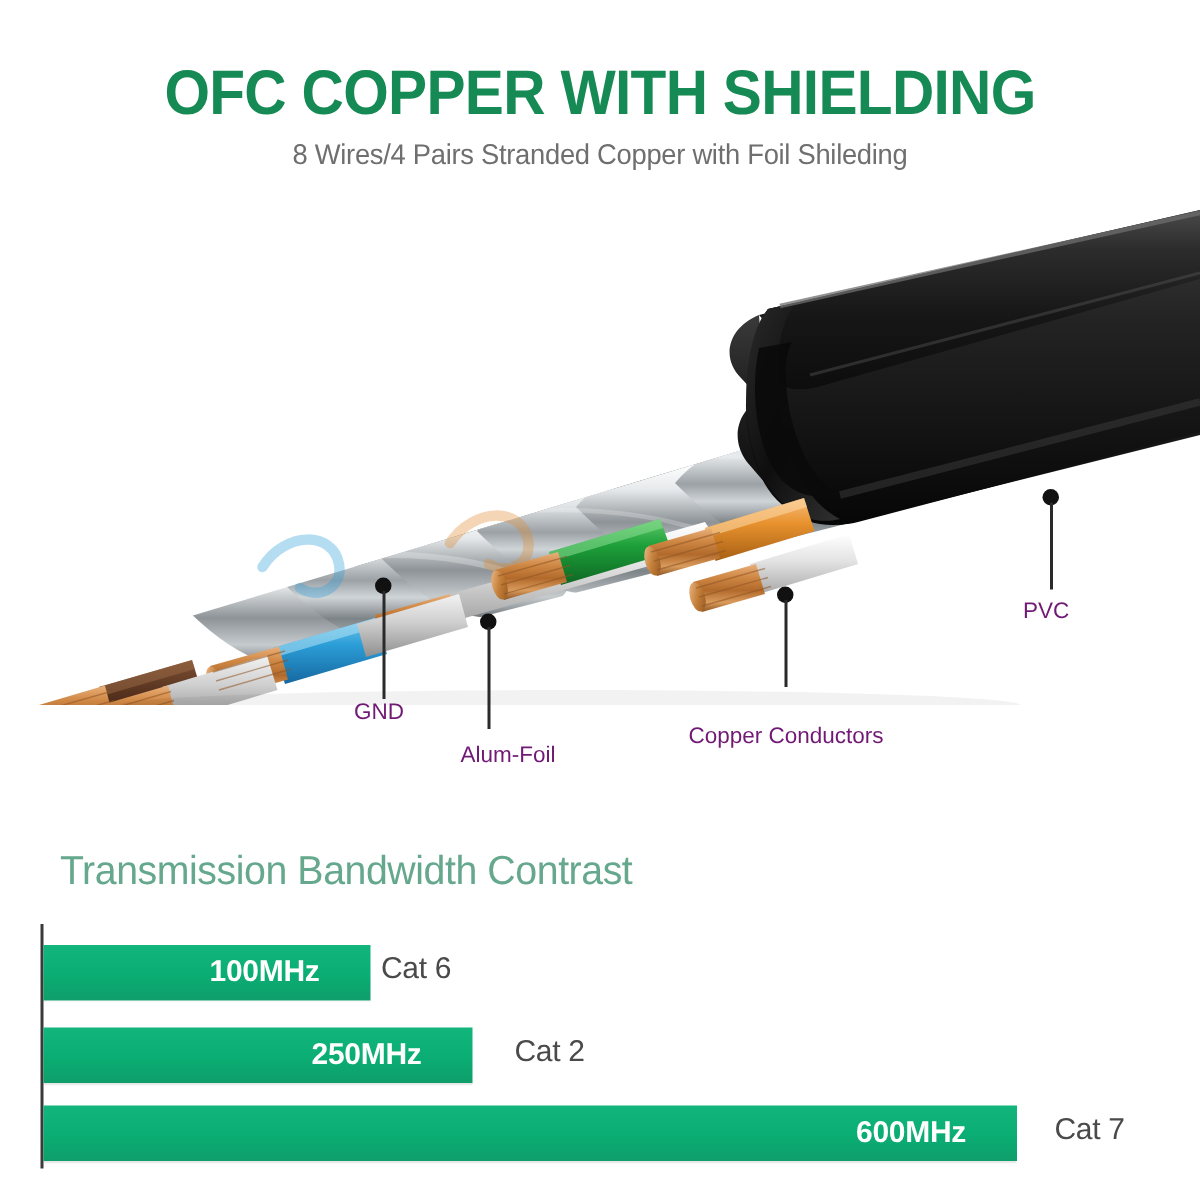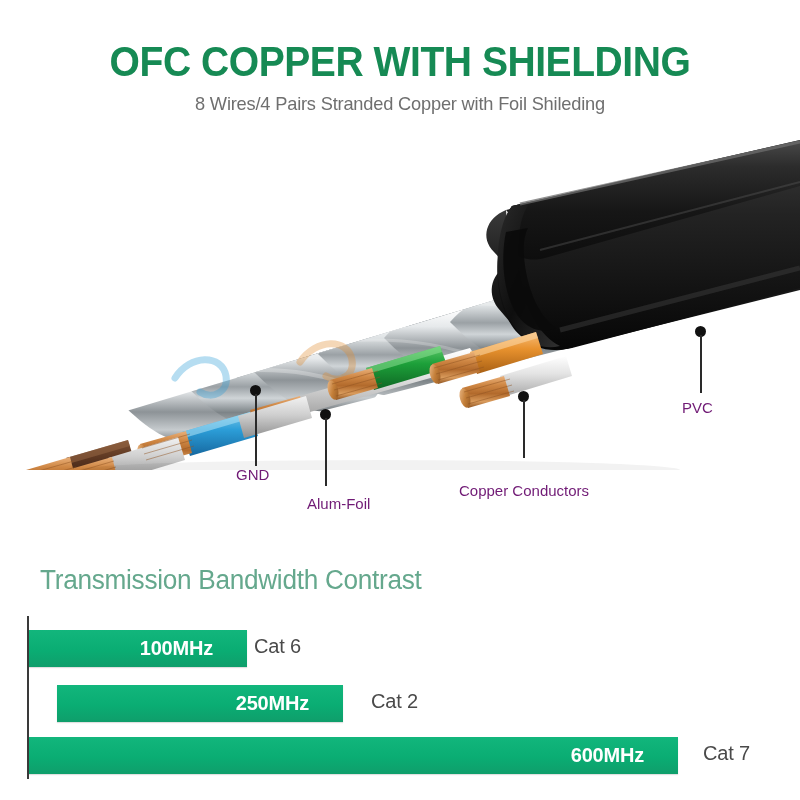--- a/index.html
+++ b/index.html
@@ -408,21 +408,21 @@
 <div id="chart-area">
   <div id="chart-axis"></div>
 
   <div class="bar-row" style="top:30px; width:420px;">
     <div class="bar" style="width:218px;">
       <span class="bar-value">100MHz</span>
     </div>
     <div class="bar-cat" style="left:225px;">Cat 6</div>
   </div>
 
-  <div class="bar-row" style="top:85px; width:480px;margin-left:28px;">
+  <div class="bar-row" style="top:85px; width:480px;">
     <div class="bar" style="width:286px;">
       <span class="bar-value">250MHz</span>
     </div>
     <div class="bar-cat" style="left:314px;">Cat 2</div>
   </div>
 
   <div class="bar-row" style="top:137px; width:760px;">
     <div class="bar" style="width:649px;padding-left:28px;">
       <span class="bar-value">600MHz</span>
     </div>

